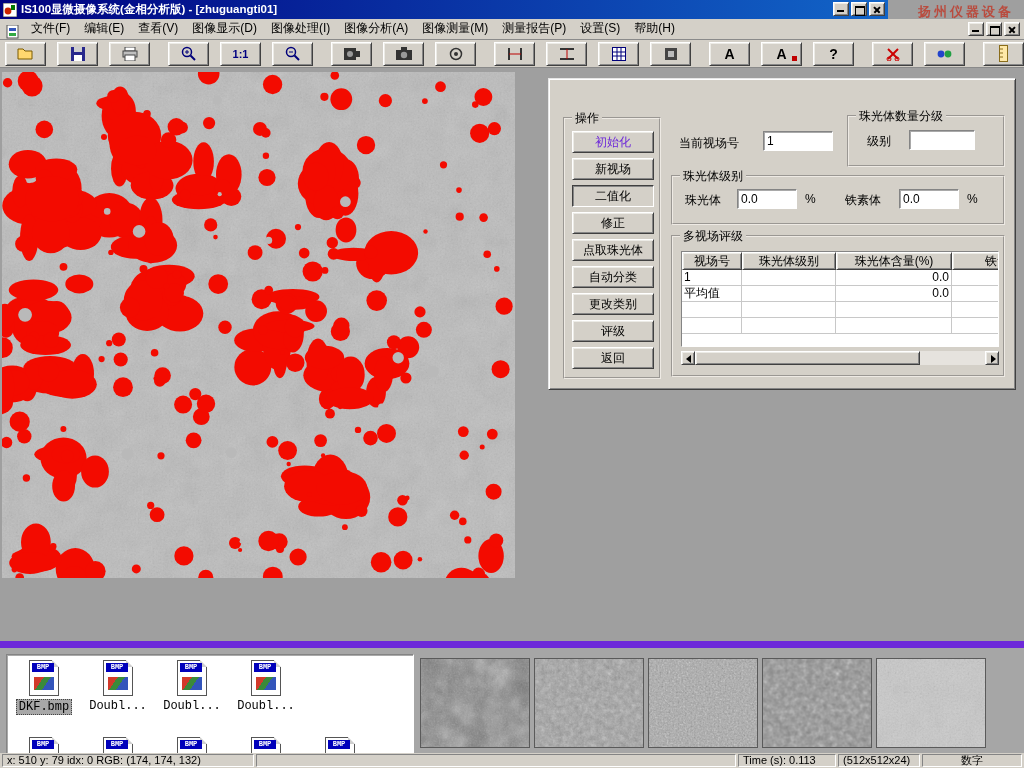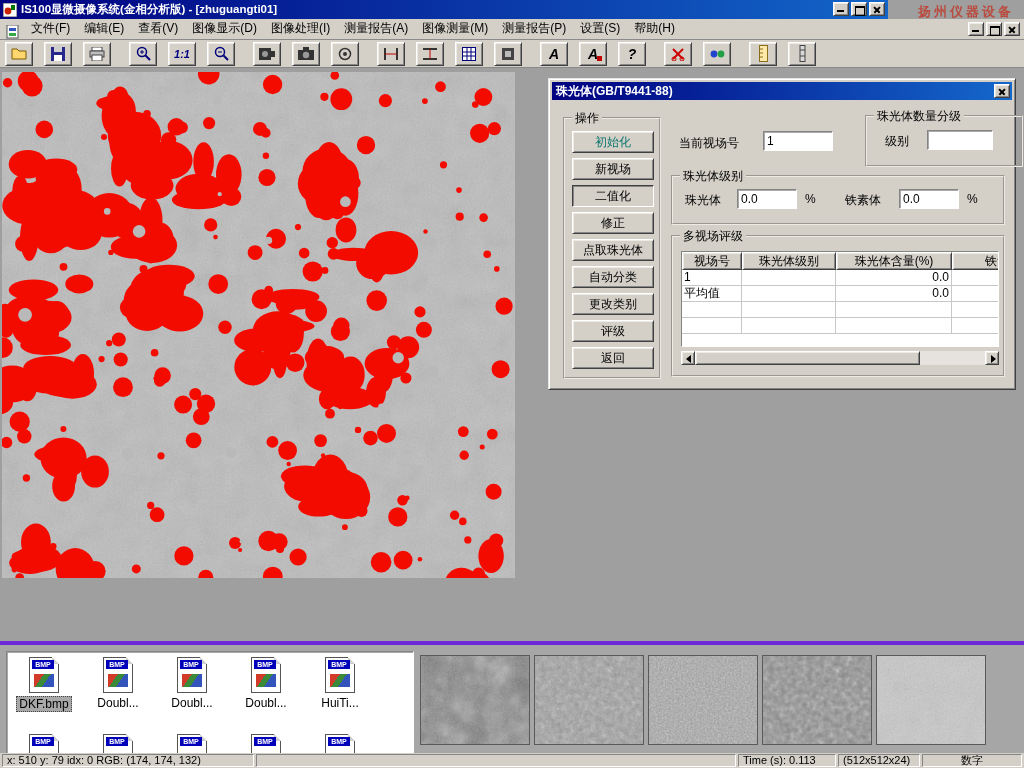--- a/index.html
+++ b/index.html
@@ -24,57 +24,57 @@
   .ico-x::before,.ico-x::after{content:"";position:absolute;left:3px;right:3px;top:50%;height:1.5px;background:#000;}
   .ico-x::before{transform:rotate(45deg);} .ico-x::after{transform:rotate(-45deg);}
 
   
   .menubar{position:absolute;left:0;top:19px;width:1024px;height:21px;background:#d4d0c8;border-bottom:1px solid #8a8a8a;display:flex;align-items:flex-end;padding-left:2px;}
   .menuitem{padding:2px 7px;white-space:nowrap;}
   .mdi-wrap{position:absolute;right:4px;top:3px;display:flex;}
 
   
   .toolbar{position:absolute;left:0;top:40px;width:1024px;height:28px;background:#d4d0c8;border-bottom:1px solid #8a8a8a;display:flex;align-items:center;padding-left:5px;}
-  .tbtn{width:28px;height:24px;display:flex;align-items:center;justify-content:center;margin-right:11px;flex:0 0 auto;position:relative;font-style:italic;}
+  .tbtn{width:41px;height:24px;display:flex;align-items:center;justify-content:center;margin-right:11px;flex:0 0 auto;position:relative;}
   .tsep{width:7px;height:24px;flex:0 0 auto;}
   .tb-blue{color:#000080;font-weight:bold;font-size:11px;}
   .tb-A{font-weight:bold;font-size:14px;}
   .tb-A2{font-weight:bold;font-size:14px;}
   .tb-A2::after{content:"";position:absolute;right:4px;bottom:4px;width:5px;height:5px;background:#c00000;}
   .tb-q{font-weight:bold;font-size:14px;}
 
   
   .metallo{position:absolute;left:2px;top:72px;width:513px;height:506px;}
 
   
   .dialog{position:absolute;left:548px;top:78px;width:468px;height:312px;background:#d4d0c8;border:1px solid;border-color:#e6e6e6 #404040 #404040 #e6e6e6;box-shadow:inset 1px 1px 0 #fff, inset -1px -1px 0 #868686;}
   .dlg-title{position:absolute;left:3px;top:3px;right:3px;height:18px;background:linear-gradient(90deg,#000080,#1468cc);color:#fff;font-weight:bold;display:flex;align-items:center;padding-left:4px;}
   .dlg-close{position:absolute;right:2px;top:2px;width:16px;height:14px;}
   .opbtn{position:absolute;left:7px;width:82px;height:22px;display:flex;align-items:center;justify-content:center;font-size:12px;white-space:nowrap;}
-  .red-text{color:#0f766e;}
+  .red-text{color:#6d28d9;}
   .dlabel{position:absolute;white-space:nowrap;}
   .dinput{position:absolute;height:20px;line-height:18px;padding-left:3px;font-size:12px;}
 
   
   .mtable{position:absolute;left:8px;top:14px;width:318px;height:96px;overflow:hidden;background:#fff;border:1px solid;border-color:#848484 #fff #fff #848484;}
   .trow{display:flex;height:16px;}
   .throw{display:flex;height:18px;}
   .thcell{flex:0 0 auto;display:flex;align-items:center;justify-content:center;font-size:12px;overflow:hidden;white-space:nowrap;}
   .tcell{flex:0 0 auto;border-right:1px solid #c8c8c8;border-bottom:1px solid #c8c8c8;font-size:12px;line-height:15px;overflow:hidden;white-space:nowrap;padding:0 2px;}
   .c1{width:60px;} .c2{width:94px;} .c3{width:116px;} .c4{width:90px;}
   .num{text-align:right;}
   .hscroll{position:absolute;left:8px;top:114px;width:318px;height:14px;background:#e6e3de;display:flex;}
   .sbtn{width:14px;height:14px;position:relative;flex:0 0 auto;}
   .arrL::after{content:"";position:absolute;left:4px;top:3px;border:4px solid transparent;border-right:5px solid #000;border-left:none;}
   .arrR::after{content:"";position:absolute;left:5px;top:3px;border:4px solid transparent;border-left:5px solid #000;border-right:none;}
   .sthumb{width:225px;height:14px;flex:0 0 auto;}
   .strack{flex:1;}
 
   
-  .bottomband{position:absolute;left:0;top:641px;width:1024px;height:112px;background:#a6a6a6;border-top:4px solid #6d28d9;}
+  .bottomband{position:absolute;left:0;top:641px;width:1024px;height:112px;background:#a6a6a6;border-top:7px solid #6d28d9;font-family:Liberation Mono, monospace;}
   .filebox{position:absolute;left:6px;top:6px;width:408px;height:103px;overflow:hidden;}
   .filerow{position:absolute;left:0;display:flex;}
   .fileitem{width:74px;display:flex;flex-direction:column;align-items:center;}
   .bmpicon{position:relative;width:30px;height:36px;background:#fff;border:1px solid #555;}
   .bmpicon .fold{position:absolute;top:-1px;right:-1px;width:0;height:0;border-left:7px solid #cfcfcf;border-top:7px solid #fff;}
   .bmpbadge{position:absolute;top:2px;left:2px;width:22px;height:9px;background:#0000bb;color:#fff;font-size:7px;line-height:9px;text-align:center;font-weight:bold;}
   .bmpart{position:absolute;left:4px;top:16px;width:20px;height:13px;background:linear-gradient(125deg,#d23a2a 0 34%,#3a8a3a 34% 58%,#3355bb 58% 100%);}
   .filelabel{margin-top:3px;font-size:12px;white-space:nowrap;max-width:72px;overflow:hidden;padding:0 2px;}
   .selectedlabel{background:#a8a8a8;border:1px dotted #444;}
   .thumb{position:absolute;top:10px;width:110px;height:90px;border:1px solid #5a5a5a;background:#888;}
@@ -122,21 +122,21 @@
   <svg width="14" height="14" style="margin:0 4px">
       <rect width="11" height="13" x="1" y="0" fill="#fff" stroke="#555"></rect>
       <rect x="3" y="3" width="7" height="3" fill="#3355bb"></rect>
       <rect x="3" y="8" width="7" height="3" fill="#33aa44"></rect>
     </svg>
   <span class="menuitem">文件(F)</span>
   <span class="menuitem">编辑(E)</span>
   <span class="menuitem">查看(V)</span>
   <span class="menuitem">图像显示(D)</span>
   <span class="menuitem">图像处理(I)</span>
-  <span class="menuitem">测量报告(A)</span>
+  <span class="menuitem">图像分析(A)</span>
   <span class="menuitem">图像测量(M)</span>
   <span class="menuitem">测量报告(P)</span>
   <span class="menuitem">设置(S)</span>
   <span class="menuitem">帮助(H)</span>
   <div class="mdi-wrap">
     <span class="winbtn raised ico-min"></span>
     <span class="winbtn raised ico-max"></span>
     <span class="winbtn raised ico-x"></span>
   </div>
 </div>
@@ -599,42 +599,38 @@
       <circle cx="217.7" cy="122.2" r="2.1" fill="#b9b9b9"></circle>
       <circle cx="266.6" cy="168.4" r="3.6" fill="#b9b9b9"></circle>
       <circle cx="396.2" cy="285.7" r="5.7" fill="#b9b9b9"></circle>
       <circle cx="430.8" cy="299.4" r="6.0" fill="#b9b9b9"></circle>
       <circle cx="313.8" cy="356.9" r="2.7" fill="#b9b9b9"></circle>
       <circle cx="233.2" cy="343.0" r="2.8" fill="#b9b9b9"></circle>
     </g>
 </svg>
 
 <div class="dialog">
-  <div class="dlg-title">
-    <span>珠光体(GB/T9441-88)</span>
-    <span class="dlg-close raised ico-x"></span>
-  </div>
 
   <div class="groupbox" style="left:14px;top:38px;width:98px;height:262px;">
     <span class="grouplabel">操作</span>
     <div class="opbtn raised red-text" style="top:12px;">初始化</div>
     <div class="opbtn raised" style="top:39px;">新视场</div>
     <div class="opbtn pressed" style="top:66px;">二值化</div>
     <div class="opbtn raised" style="top:93px;">修正</div>
     <div class="opbtn raised" style="top:120px;">点取珠光体</div>
     <div class="opbtn raised" style="top:147px;">自动分类</div>
     <div class="opbtn raised" style="top:174px;">更改类别</div>
     <div class="opbtn raised" style="top:201px;">评级</div>
     <div class="opbtn raised" style="top:228px;">返回</div>
   </div>
 
   <span class="dlabel" style="left:130px;top:56px;">当前视场号</span>
   <div class="dinput sunken" style="left:214px;top:52px;width:70px;">1</div>
 
-  <div class="groupbox" style="left:298px;top:36px;width:158px;height:52px;margin-left:18px;">
+  <div class="groupbox" style="left:298px;top:36px;width:158px;height:52px;">
     <span class="grouplabel">珠光体数量分级</span>
     <span class="dlabel" style="left:18px;top:16px;">级别</span>
     <div class="dinput sunken" style="left:60px;top:13px;width:66px;"></div>
   </div>
 
   <div class="groupbox" style="left:122px;top:96px;width:334px;height:50px;">
     <span class="grouplabel">珠光体级别</span>
     <span class="dlabel" style="left:12px;top:15px;">珠光体</span>
     <div class="dinput sunken" style="left:64px;top:12px;width:60px;">0.0</div>
     <span class="dlabel" style="left:132px;top:15px;">%</span>
@@ -713,28 +709,20 @@
           </div>
         <span class="filelabel">Doubl...</span>
       </div>
       <div class="fileitem">
         <div class="bmpicon">
             <span class="fold"></span>
             <span class="bmpbadge">BMP</span>
             <span class="bmpart"></span>
           </div>
         <span class="filelabel">Doubl...</span>
-      </div>
-      <div class="fileitem">
-        <div class="bmpicon">
-            <span class="fold"></span>
-            <span class="bmpbadge">BMP</span>
-            <span class="bmpart"></span>
-          </div>
-        <span class="filelabel">HuiTi...</span>
       </div>
     </div>
     <div class="filerow" style="top:82px;">
       <div class="fileitem">
           <div class="bmpicon">
             <span class="fold"></span>
             <span class="bmpbadge">BMP</span>
           </div>
         </div>
       <div class="fileitem">

